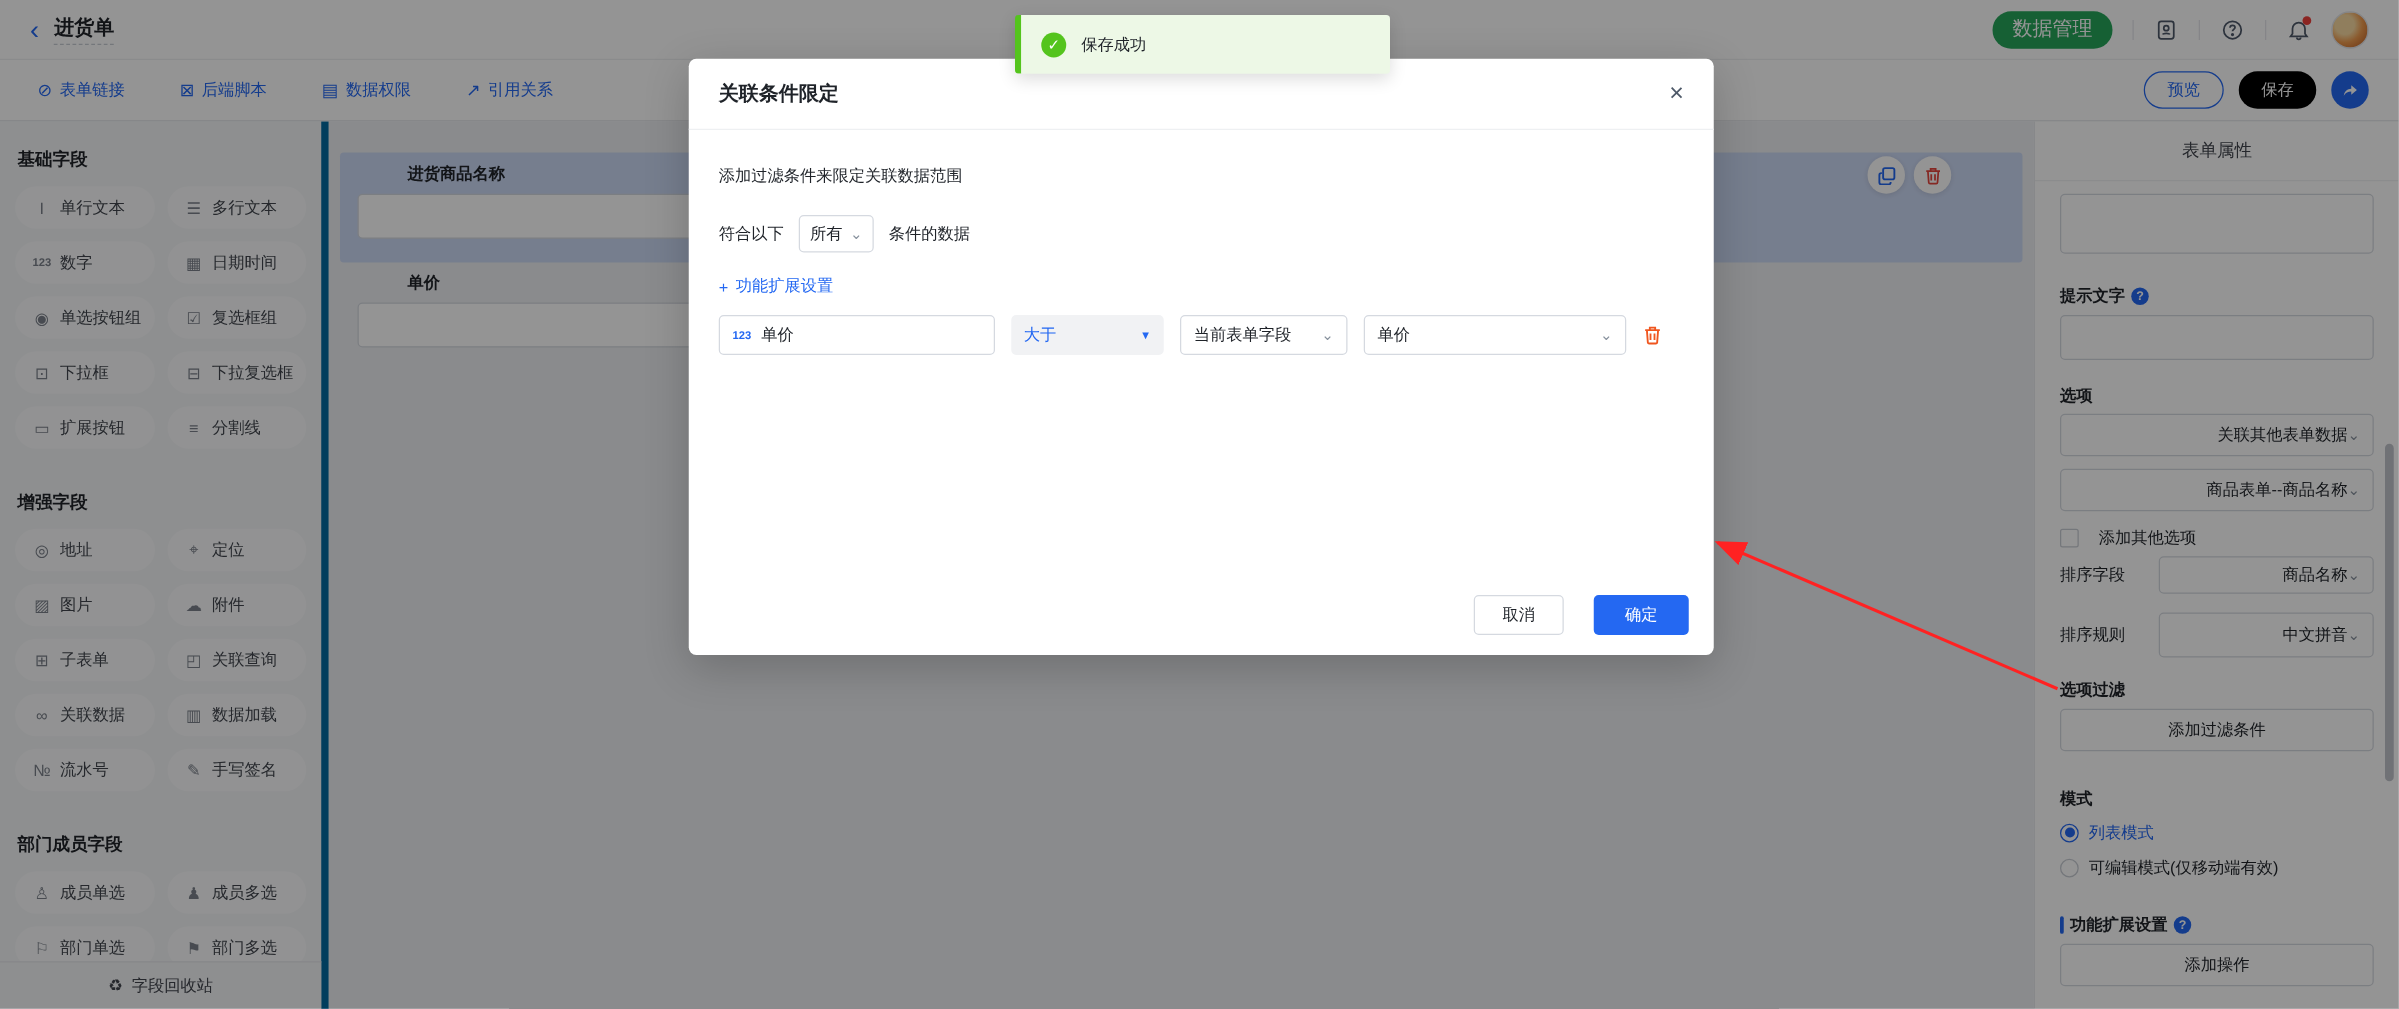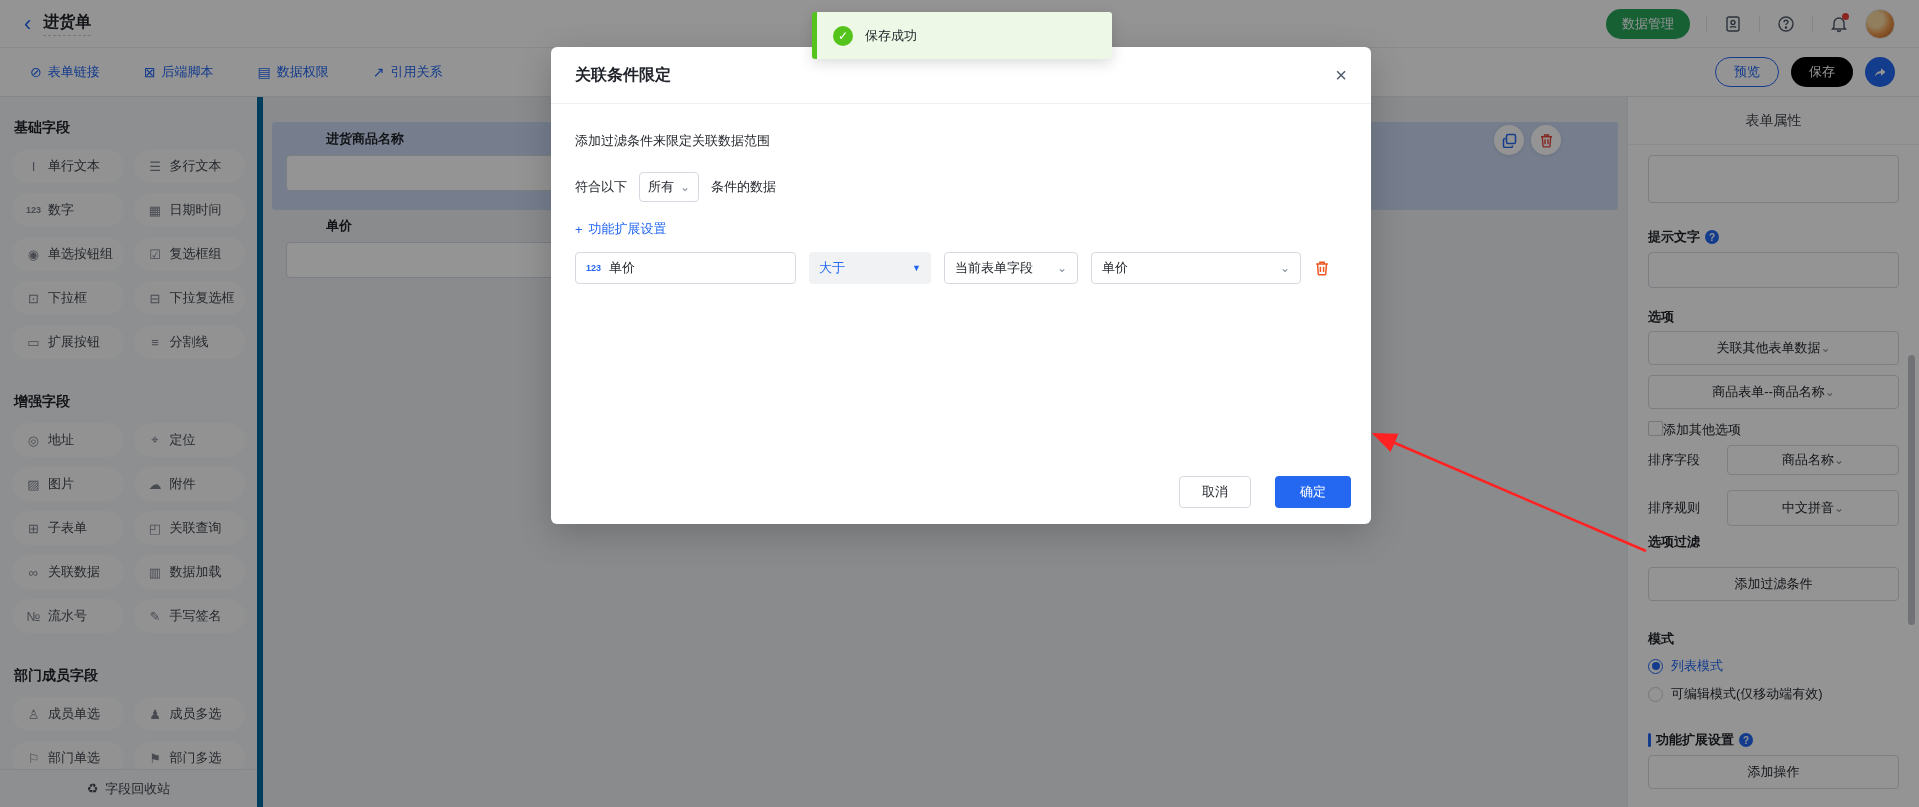--- a/index.html
+++ b/index.html
@@ -4,21 +4,21 @@
 <style>
   *{margin:0;padding:0;box-sizing:border-box}
   html,body{width:1919px;height:807px}
   body{position:relative;overflow:hidden;background:#eef0f3;font-family:"Liberation Sans",sans-serif;color:#1f2329;font-size:13px}
   
   .topbar{position:absolute;top:0;left:0;width:1919px;height:48px;background:#fff;border-bottom:1px solid #eef0f2;display:flex;align-items:center;justify-content:space-between;padding:0 24px;z-index:2}
   .tb-left{display:flex;align-items:center;gap:12px}
   .back{color:#2468f2;font-size:22px;line-height:1;cursor:pointer}
   .form-title{font-size:16px;font-weight:bold;border-bottom:1px dashed #c9cdd4;padding-bottom:2px}
   .tb-right{display:flex;align-items:center;gap:16px}
-  .btn-green{background:#26a55a;color:#fff;height:30px;border-radius:15px;padding:0 16px;display:flex;align-items:center;font-size:13px;cursor:pointer}
+  .btn-green{background:#26a55a;color:#fff;height:30px;border-radius:15px;padding:0 16px;display:flex;align-items:center;font-size:16px;cursor:pointer}
   .vdiv{width:1px;height:16px;background:#e5e6eb}
   .tb-icon{width:20px;height:20px;color:#4e5969;position:relative;display:flex;align-items:center;justify-content:center}
   .tb-icon svg{display:block}
   .bell-dot{position:absolute;top:-1px;right:0;width:7px;height:7px;border-radius:50%;background:#f0403c}
   .avatar{width:30px;height:30px;border-radius:50%;background:radial-gradient(circle at 35% 35%,#f8d9a0 0 30%,#ef9b4e 55%,#b9571d 100%);border:1px solid #e4e6ea}
   
   .toolbar{position:absolute;top:48px;left:0;width:1919px;height:49px;background:#fff;border-bottom:1px solid #e7e9ed;display:flex;align-items:center;justify-content:space-between;padding:0 24px 0 30px;z-index:2}
   .tl-left{display:flex;align-items:center;gap:44px}
   .tool-link{display:flex;align-items:center;gap:6px;color:#2468f2;cursor:pointer}
   .tool-link .g{font-size:14px}
@@ -45,21 +45,21 @@
   
   .rpanel{position:absolute;top:97px;right:0;width:292px;bottom:0;background:#fff;border-left:1px solid #e9eaee;z-index:1}
   .tabs{position:absolute;top:0;left:0;width:100%;height:48px;display:flex;border-bottom:1px solid #f0f1f3}
   .tab{flex:1;display:flex;align-items:center;justify-content:center;font-size:14px;color:#42464e;position:relative;cursor:pointer}
   .tab.active{color:#2468f2;font-weight:bold}
   .tab.active::after{content:"";position:absolute;bottom:0;left:50%;transform:translateX(-50%);width:52px;height:3px;background:#2468f2;border-radius:2px}
   .rp-abs{position:absolute;left:20px;right:20px}
   .rp-box{border:1px solid #d5d9e0;border-radius:4px;background:#fff}
   .rp-label{font-weight:bold;display:flex;align-items:center;gap:5px}
   .q-circle{width:14px;height:14px;border-radius:50%;background:#2468f2;color:#fff;font-size:10px;display:inline-flex;align-items:center;justify-content:center}
-  .rp-select{border:1px solid #d5d9e0;border-radius:4px;height:34px;display:flex;align-items:center;justify-content:center;padding:0 20px;cursor:pointer;background:#fff}
+  .rp-select{border:1px solid #d5d9e0;border-radius:4px;height:34px;display:flex;align-items:center;justify-content:flex-end;padding:0 10px;cursor:pointer;background:#fff}
   .chev{color:#86909c;font-size:12px;line-height:1}
   .ck{width:15px;height:15px;border:1px solid #c9cdd4;border-radius:2px;background:#fff}
   .inline-row{display:flex;align-items:center;justify-content:space-between}
   .rp-btn{height:34px;border:1px solid #d5d9e0;border-radius:4px;display:flex;align-items:center;justify-content:center;cursor:pointer;background:#fff}
   .radio{width:15px;height:15px;border-radius:50%;border:1px solid #c9cdd4;background:#fff;position:relative}
   .radio.on{border-color:#2468f2}
   .radio.on::after{content:"";position:absolute;inset:2.5px;border-radius:50%;background:#2468f2}
   .radio-row{display:flex;align-items:center;gap:8px}
   .ext-bar{width:3px;height:14px;background:#2468f2;border-radius:2px}
   .scrollbar{position:absolute;right:4px;top:258px;width:7px;height:270px;border-radius:4px;background:#c2c5cc}
@@ -308,39 +308,39 @@
       <span>选项</span>
     </div>
   <div class="rp-abs rp-select" style="top:234px">
     <span>关联其他表单数据</span>
     <span class="chev">⌄</span>
   </div>
   <div class="rp-abs rp-select" style="top:278px">
     <span>商品表单--商品名称</span>
     <span class="chev">⌄</span>
   </div>
-  <div class="rp-abs" style="top:324px;display:flex;align-items:flex-start;gap:0">
+  <div class="rp-abs" style="top:324px;display:flex;align-items:center;gap:16px">
     <span class="ck"></span>
     <span>添加其他选项</span>
   </div>
   <div class="rp-abs inline-row" style="top:348px">
     <span>排序字段</span>
     <div class="rp-select" style="width:172px;height:30px">
       <span>商品名称</span>
       <span class="chev">⌄</span>
     </div>
   </div>
   <div class="rp-abs inline-row" style="top:393px">
     <span>排序规则</span>
     <div class="rp-select" style="width:172px;height:36px">
       <span>中文拼音</span>
       <span class="chev">⌄</span>
     </div>
   </div>
-  <div class="rp-abs rp-label" style="top:436px">
+  <div class="rp-abs rp-label" style="top:446px">
       <span>选项过滤</span>
     </div>
   <div class="rp-abs rp-btn" style="top:470px">添加过滤条件</div>
   <div class="rp-abs rp-label" style="top:533px">
       <span>模式</span>
     </div>
   <div class="rp-abs radio-row" style="top:560px">
     <span class="radio on"></span>
     <span style="color:#2468f2">列表模式</span>
   </div>

